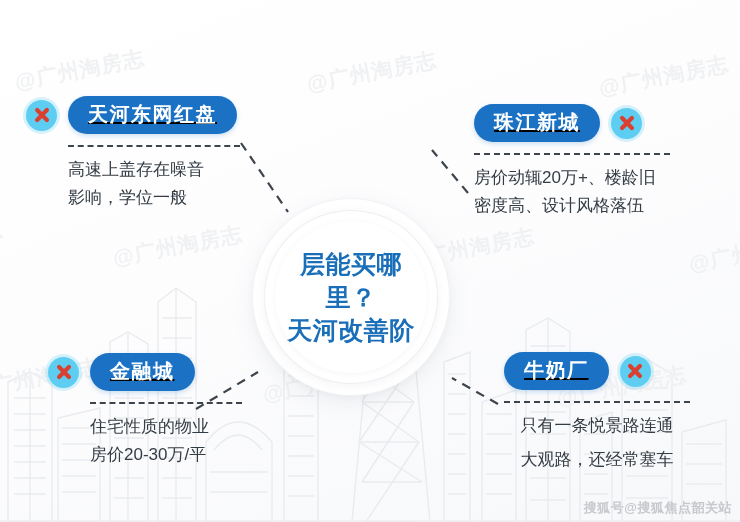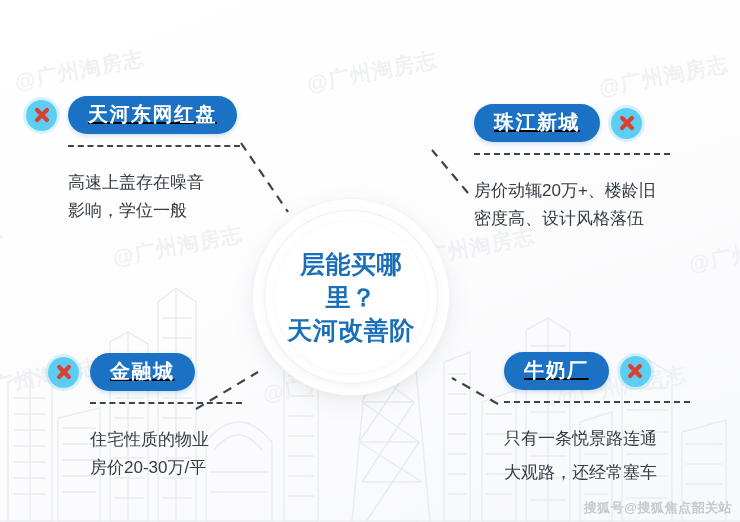--- a/index.html
+++ b/index.html
@@ -155,21 +155,21 @@
     box-shadow: 0 2px 5px rgba(27,114,196,0.22);
   }
 
   .divider {
     height: 0;
     border-top: 2px dashed #3d444c;
     margin-top: 11px;
   }
 
   .desc {
-    margin-top: 23px;
+    margin-top: 10px;
     color: #343c44;
     font-size: 17px;
     font-weight: 500;
     line-height: 1.52;
     white-space: nowrap;
   }
 
   
   #block-tianhedong { left: 26px;  top: 96px;  }
   #block-tianhedong .divider { width: 172px; margin-left: 42px; }
@@ -178,21 +178,21 @@
   #block-zhujiang  { left: 474px; top: 104px; }
   #block-zhujiang .divider { width: 196px; margin-left: 0px; }
   #block-zhujiang .desc { margin-left: 0px; }
 
   #block-jinrong   { left: 48px;  top: 353px; }
   #block-jinrong .divider { width: 152px; margin-left: 42px; }
   #block-jinrong .desc { margin-left: 42px; }
 
   #block-niunai    { left: 504px; top: 352px; }
   #block-niunai .divider { width: 186px; margin-left: 0px; }
-  #block-niunai .desc { margin-left: 0px; }
+  #block-niunai .desc { margin-left: 0px; text-align: center; }
 
   
   .footer {
     position: absolute;
     right: 8px;
     bottom: 5px;
     color: #c6c8cc;
     font-size: 13px;
     font-weight: 700;
     letter-spacing: 0.5px;

